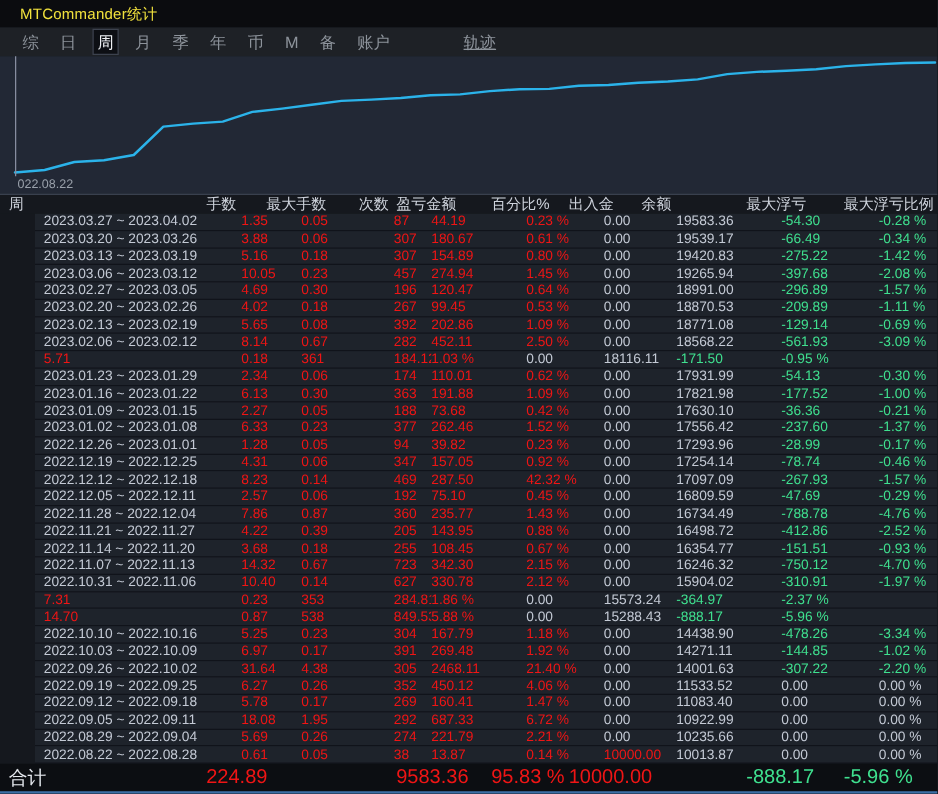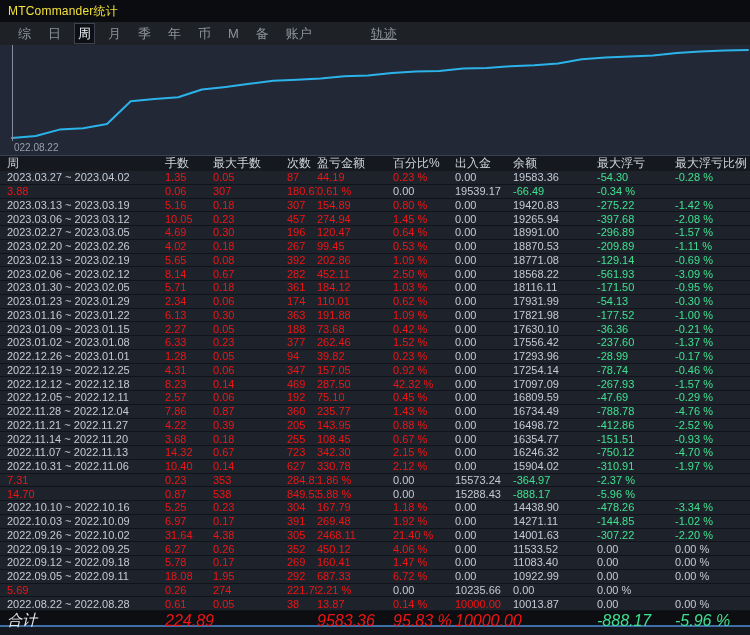--- a/index.html
+++ b/index.html
@@ -1,44 +1,44 @@
 <!DOCTYPE html>
 <html><head>
 <meta charset="utf-8">
 <style>
   html,body{margin:0;padding:0;background:#15181e;}
   body{width:750px;height:635px;overflow:hidden;font-family:"Liberation Sans","DejaVu Sans",sans-serif;
        -webkit-font-smoothing:antialiased;}
   
-  .titlebar{height:22px;background:#0b0c0f;display:flex;align-items:center;padding-left:8px;}
+  .titlebar{height:22px;background:#0b0c0f;display:flex;align-items:center;padding-left:16px;}
   .titlebar .title{color:#f2e23d;font-size:12px;letter-spacing:.2px;}
   
   .menubar{height:23px;background:#1e2126;display:flex;align-items:center;padding-left:15px;gap:11px;}
   .menu-item{color:#8d939b;font-size:13px;padding:1px 3px;cursor:default;line-height:17px;}
   .menu-item.active{color:#eef0f4;background:#0d0f14;box-shadow:0 0 0 1px #3c424e;}
   .menu-item:last-child{margin-left:42px;text-decoration:underline;}
   
   .chart-panel{position:relative;height:110px;background:#222835;border-bottom:1px solid #39404e;}
   .chart-plot{position:absolute;left:0;top:0;width:750px;height:96px;}
   .chart-axis-y{position:absolute;left:12px;top:0;width:1px;height:96px;background:#878da0;}
   .chart-xlabel{position:absolute;left:14px;top:97px;font-size:10px;color:#99a0aa;}
   
   .grid-row{display:grid;grid-template-columns:158px 48px 74px 30px 76px 62px 58px 84px 78px auto;
             padding-left:7px;align-items:center;}
   .thead{height:15px;background:#15181e;}
   .thead .hcell{color:#ced3dc;font-size:12px;white-space:nowrap;overflow:hidden;}
-  .tbody{background:#15181e;}
+  .tbody{background:#15181e;margin-left:28px;}
   .trow{height:13.75px;background:#1e232b;box-shadow:inset 0 -1px 0 #10131a;}
   .trow .cell{font-size:11px;line-height:13px;white-space:nowrap;overflow:hidden;}
   .c-date{color:#c4cad5;}
   .c-gray{color:#c4cad5;}
   .c-red{color:#ef1515;}
   .c-green{color:#3fe08f;}
   
-  .total-row{height:14px;background:#0c0e12;font-style:italic;}
+  .total-row{height:22px;background:#0c0e12;}
   .total-row .cell{font-size:16px;white-space:nowrap;}
   .total-row .cell.week-cell{font-size:15px;color:#e6e9ef;}
   .window-bottom{height:2px;background:#3d6fa6;}
 </style>
 </head>
 <body>
 
 <div class="titlebar">
   <span class="title">MTCommander统计</span>
 </div>
@@ -85,20 +85,21 @@
       <span class="cell c-red">0.05</span>
       <span class="cell c-red">87</span>
       <span class="cell c-red">44.19</span>
       <span class="cell c-red">0.23 %</span>
       <span class="cell c-gray">0.00</span>
       <span class="cell c-gray">19583.36</span>
       <span class="cell c-green">-54.30</span>
       <span class="cell c-green">-0.28 %</span>
     </div>
     <div class="grid-row trow">
+      <span class="cell c-date">2023.03.20 ~ 2023.03.26</span>
       <span class="cell c-red">3.88</span>
       <span class="cell c-red">0.06</span>
       <span class="cell c-red">307</span>
       <span class="cell c-red">180.67</span>
       <span class="cell c-red">0.61 %</span>
       <span class="cell c-gray">0.00</span>
       <span class="cell c-gray">19539.17</span>
       <span class="cell c-green">-66.49</span>
       <span class="cell c-green">-0.34 %</span>
     </div>
@@ -168,21 +169,20 @@
       <span class="cell c-red">0.67</span>
       <span class="cell c-red">282</span>
       <span class="cell c-red">452.11</span>
       <span class="cell c-red">2.50 %</span>
       <span class="cell c-gray">0.00</span>
       <span class="cell c-gray">18568.22</span>
       <span class="cell c-green">-561.93</span>
       <span class="cell c-green">-3.09 %</span>
     </div>
     <div class="grid-row trow">
-      <span class="cell c-date">2023.01.30 ~ 2023.02.05</span>
       <span class="cell c-red">5.71</span>
       <span class="cell c-red">0.18</span>
       <span class="cell c-red">361</span>
       <span class="cell c-red">184.12</span>
       <span class="cell c-red">1.03 %</span>
       <span class="cell c-gray">0.00</span>
       <span class="cell c-gray">18116.11</span>
       <span class="cell c-green">-171.50</span>
       <span class="cell c-green">-0.95 %</span>
     </div>
@@ -430,20 +430,21 @@
       <span class="cell c-red">1.95</span>
       <span class="cell c-red">292</span>
       <span class="cell c-red">687.33</span>
       <span class="cell c-red">6.72 %</span>
       <span class="cell c-gray">0.00</span>
       <span class="cell c-gray">10922.99</span>
       <span class="cell c-gray">0.00</span>
       <span class="cell c-gray">0.00 %</span>
     </div>
     <div class="grid-row trow">
+      <span class="cell c-date">2022.08.29 ~ 2022.09.04</span>
       <span class="cell c-red">5.69</span>
       <span class="cell c-red">0.26</span>
       <span class="cell c-red">274</span>
       <span class="cell c-red">221.79</span>
       <span class="cell c-red">2.21 %</span>
       <span class="cell c-gray">0.00</span>
       <span class="cell c-gray">10235.66</span>
       <span class="cell c-gray">0.00</span>
       <span class="cell c-gray">0.00 %</span>
     </div>

